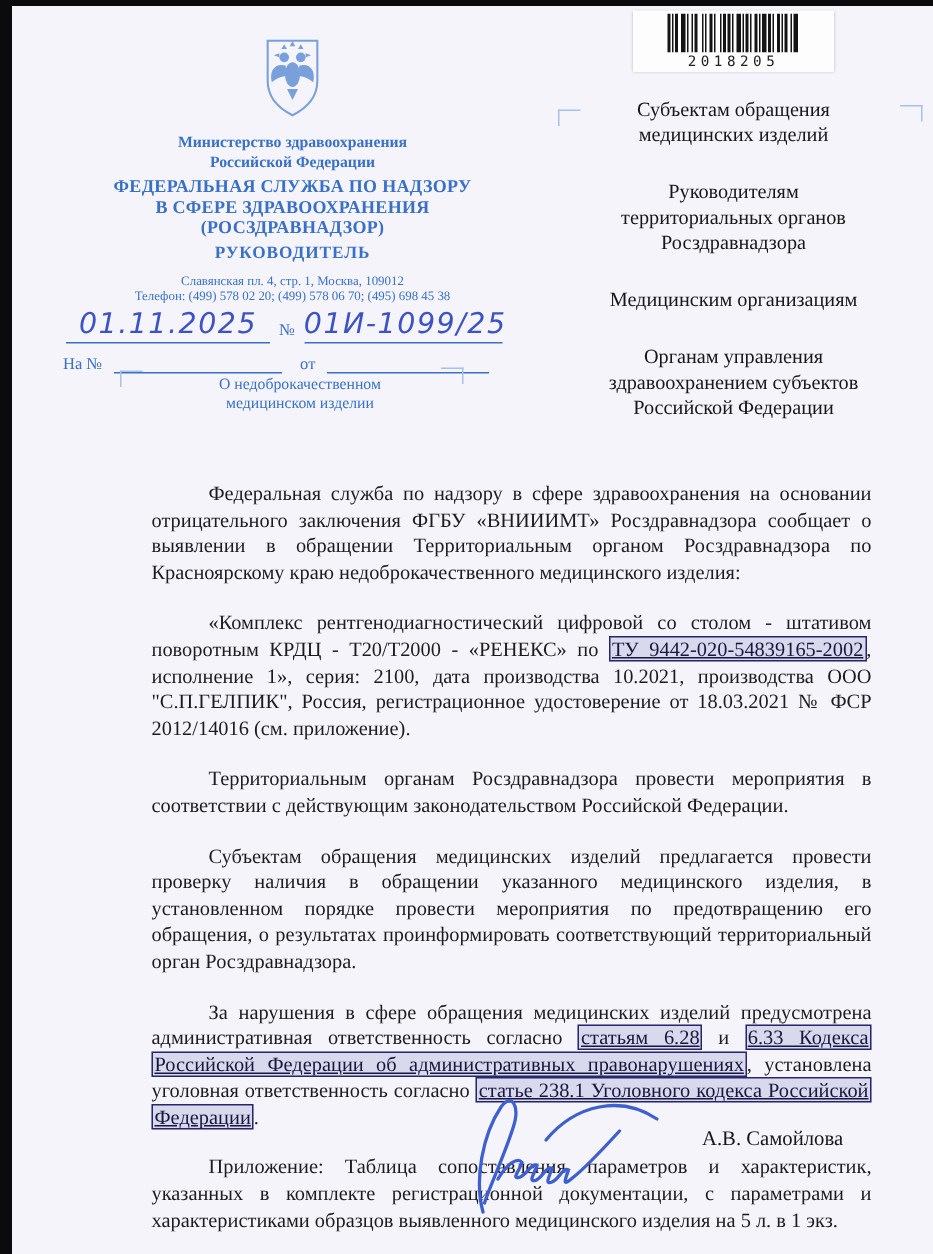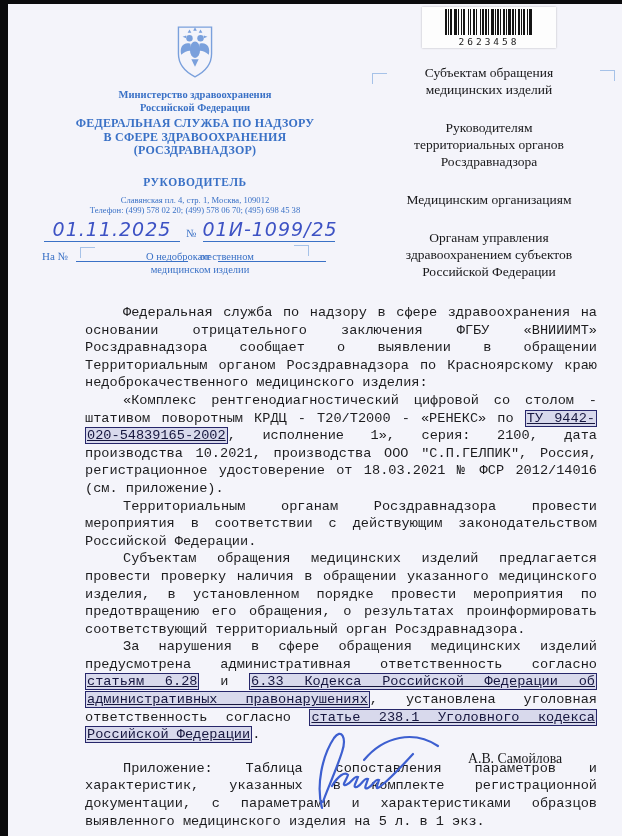--- a/index.html
+++ b/index.html
@@ -12,21 +12,21 @@
     color:#1c1c1e;
   }
   .scan-edge-left{position:absolute;left:0;top:0;width:8px;height:836px;background:#0b0b0d;}
   .scan-edge-top{position:absolute;left:0;top:0;width:622px;height:4px;background:#0b0b0d;}
 
   
   .letterhead{position:absolute;left:30px;top:20px;width:330px;text-align:center;color:#3a71c6;}
   .emblem{width:46px;height:56px;margin:4px auto 0;}
   .ministry{margin-top:5px;font-weight:bold;font-size:10.5px;line-height:12.5px;white-space:pre-line;}
   .service{margin-top:3px;font-weight:bold;font-size:12px;line-height:13.5px;white-space:pre-line;letter-spacing:.2px;}
-  .position{margin-top:18px;font-weight:bold;font-size:11.5px;letter-spacing:.6px;text-align:center;}
+  .position{margin-top:4px;font-weight:bold;font-size:11.5px;letter-spacing:.6px;text-align:center;}
   .addr{margin-top:7px;font-size:8.6px;line-height:10px;}
   .addr div{margin:0;}
 
   .ref-row{margin-top:3px;display:flex;align-items:flex-end;justify-content:flex-start;padding-left:14px;}
   .hand{font-family:"DejaVu Sans",sans-serif;font-style:italic;color:#3d52c4;font-size:19px;letter-spacing:1px;transform:rotate(-1.2deg);white-space:nowrap;}
   .ref-line{border-bottom:1.2px solid #3a71c6;display:inline-block;text-align:center;}
   .ref-date{width:136px;padding-bottom:1px;}
   .ref-no-sign{font-size:11px;color:#3a71c6;margin:0 6px 3px;}
   .ref-num{width:132px;padding-bottom:1px;overflow:visible;}
   .na-row{margin-top:7px;display:flex;align-items:flex-end;font-size:11px;color:#3a71c6;padding-left:12px;}
@@ -49,21 +49,21 @@
   .barcode-num{font-family:"DejaVu Sans Mono",monospace;font-size:9.5px;letter-spacing:3px;color:#222;margin-top:1px;}
 
   
   .recipients{position:absolute;left:374px;top:64px;width:230px;text-align:center;
     font-size:13.5px;line-height:17px;color:#171719;}
   .recipient{white-space:pre-line;margin-bottom:21px;text-align:center;}
 
   
   .body-text{position:absolute;left:85px;top:304px;width:512px;
     font-size:13.6px;line-height:17.6px;text-align:justify;}
-  .para{margin:0;text-indent:38px;font-family:Liberation Mono, monospace;}
+  .para{margin:16px;text-indent:38px;}
   .para.attachment{margin-top:16px;}
   .link-box{
     background:#d8d9ec;border:1.5px solid #26266a;text-decoration:underline;
     padding:0 1px;color:#16163e;
     -webkit-box-decoration-break:clone;box-decoration-break:clone;
   }
 
   
   .sig{position:absolute;left:312px;top:724px;width:135px;height:92px;}
   .sig-name{position:absolute;left:468px;top:751px;font-size:13.8px;color:#171719;}
@@ -117,21 +117,21 @@
     </div>
   </div>
 
   <div class="corner tl" style="left:80px;top:247px;"></div>
   <div class="corner tr" style="left:294px;top:245px;"></div>
   <div class="subject">О недоброкачественном
 медицинском изделии</div>
 
   <div class="barcode">
     <div class="barcode-bars"><span style="display: inline-block; height: 26px; width: 2px; background: rgb(20, 20, 20);"></span><span style="display: inline-block; height: 26px; width: 1px; background: transparent;"></span><span style="display: inline-block; height: 26px; width: 1px; background: rgb(20, 20, 20);"></span><span style="display: inline-block; height: 26px; width: 1px; background: transparent;"></span><span style="display: inline-block; height: 26px; width: 2px; background: rgb(20, 20, 20);"></span><span style="display: inline-block; height: 26px; width: 2px; background: transparent;"></span><span style="display: inline-block; height: 26px; width: 3px; background: rgb(20, 20, 20);"></span><span style="display: inline-block; height: 26px; width: 1px; background: transparent;"></span><span style="display: inline-block; height: 26px; width: 1px; background: rgb(20, 20, 20);"></span><span style="display: inline-block; height: 26px; width: 2px; background: transparent;"></span><span style="display: inline-block; height: 26px; width: 1px; background: rgb(20, 20, 20);"></span><span style="display: inline-block; height: 26px; width: 1px; background: transparent;"></span><span style="display: inline-block; height: 26px; width: 2px; background: rgb(20, 20, 20);"></span><span style="display: inline-block; height: 26px; width: 3px; background: transparent;"></span><span style="display: inline-block; height: 26px; width: 1px; background: rgb(20, 20, 20);"></span><span style="display: inline-block; height: 26px; width: 1px; background: transparent;"></span><span style="display: inline-block; height: 26px; width: 1px; background: rgb(20, 20, 20);"></span><span style="display: inline-block; height: 26px; width: 2px; background: transparent;"></span><span style="display: inline-block; height: 26px; width: 2px; background: rgb(20, 20, 20);"></span><span style="display: inline-block; height: 26px; width: 1px; background: transparent;"></span><span style="display: inline-block; height: 26px; width: 1px; background: rgb(20, 20, 20);"></span><span style="display: inline-block; height: 26px; width: 3px; background: transparent;"></span><span style="display: inline-block; height: 26px; width: 1px; background: rgb(20, 20, 20);"></span><span style="display: inline-block; height: 26px; width: 1px; background: transparent;"></span><span style="display: inline-block; height: 26px; width: 2px; background: rgb(20, 20, 20);"></span><span style="display: inline-block; height: 26px; width: 1px; background: transparent;"></span><span style="display: inline-block; height: 26px; width: 2px; background: rgb(20, 20, 20);"></span><span style="display: inline-block; height: 26px; width: 1px; background: transparent;"></span><span style="display: inline-block; height: 26px; width: 1px; background: rgb(20, 20, 20);"></span><span style="display: inline-block; height: 26px; width: 2px; background: transparent;"></span><span style="display: inline-block; height: 26px; width: 3px; background: rgb(20, 20, 20);"></span><span style="display: inline-block; height: 26px; width: 1px; background: transparent;"></span><span style="display: inline-block; height: 26px; width: 1px; background: rgb(20, 20, 20);"></span><span style="display: inline-block; height: 26px; width: 1px; background: transparent;"></span><span style="display: inline-block; height: 26px; width: 2px; background: rgb(20, 20, 20);"></span><span style="display: inline-block; height: 26px; width: 1px; background: transparent;"></span><span style="display: inline-block; height: 26px; width: 1px; background: rgb(20, 20, 20);"></span><span style="display: inline-block; height: 26px; width: 2px; background: transparent;"></span><span style="display: inline-block; height: 26px; width: 2px; background: rgb(20, 20, 20);"></span><span style="display: inline-block; height: 26px; width: 1px; background: transparent;"></span><span style="display: inline-block; height: 26px; width: 1px; background: rgb(20, 20, 20);"></span><span style="display: inline-block; height: 26px; width: 1px; background: transparent;"></span><span style="display: inline-block; height: 26px; width: 3px; background: rgb(20, 20, 20);"></span><span style="display: inline-block; height: 26px; width: 1px; background: transparent;"></span><span style="display: inline-block; height: 26px; width: 2px; background: rgb(20, 20, 20);"></span><span style="display: inline-block; height: 26px; width: 1px; background: transparent;"></span><span style="display: inline-block; height: 26px; width: 1px; background: rgb(20, 20, 20);"></span><span style="display: inline-block; height: 26px; width: 2px; background: transparent;"></span><span style="display: inline-block; height: 26px; width: 2px; background: rgb(20, 20, 20);"></span><span style="display: inline-block; height: 26px; width: 1px; background: transparent;"></span><span style="display: inline-block; height: 26px; width: 1px; background: rgb(20, 20, 20);"></span><span style="display: inline-block; height: 26px; width: 1px; background: transparent;"></span><span style="display: inline-block; height: 26px; width: 2px; background: rgb(20, 20, 20);"></span><span style="display: inline-block; height: 26px; width: 2px; background: transparent;"></span><span style="display: inline-block; height: 26px; width: 1px; background: rgb(20, 20, 20);"></span><span style="display: inline-block; height: 26px; width: 1px; background: transparent;"></span><span style="display: inline-block; height: 26px; width: 3px; background: rgb(20, 20, 20);"></span><span style="display: inline-block; height: 26px; width: 1px; background: transparent;"></span></div>
-    <div class="barcode-num">2623458</div>
+    <div class="barcode-num">2018205</div>
   </div>
 
   <div class="corner tl" style="left:372px;top:73px;"></div>
   <div class="corner tr" style="left:600px;top:70px;"></div>
   <div class="recipients">
     <div class="recipient">Субъектам обращения
 медицинских изделий</div>
     <div class="recipient">Руководителям
 территориальных органов
 Росздравнадзора</div>

